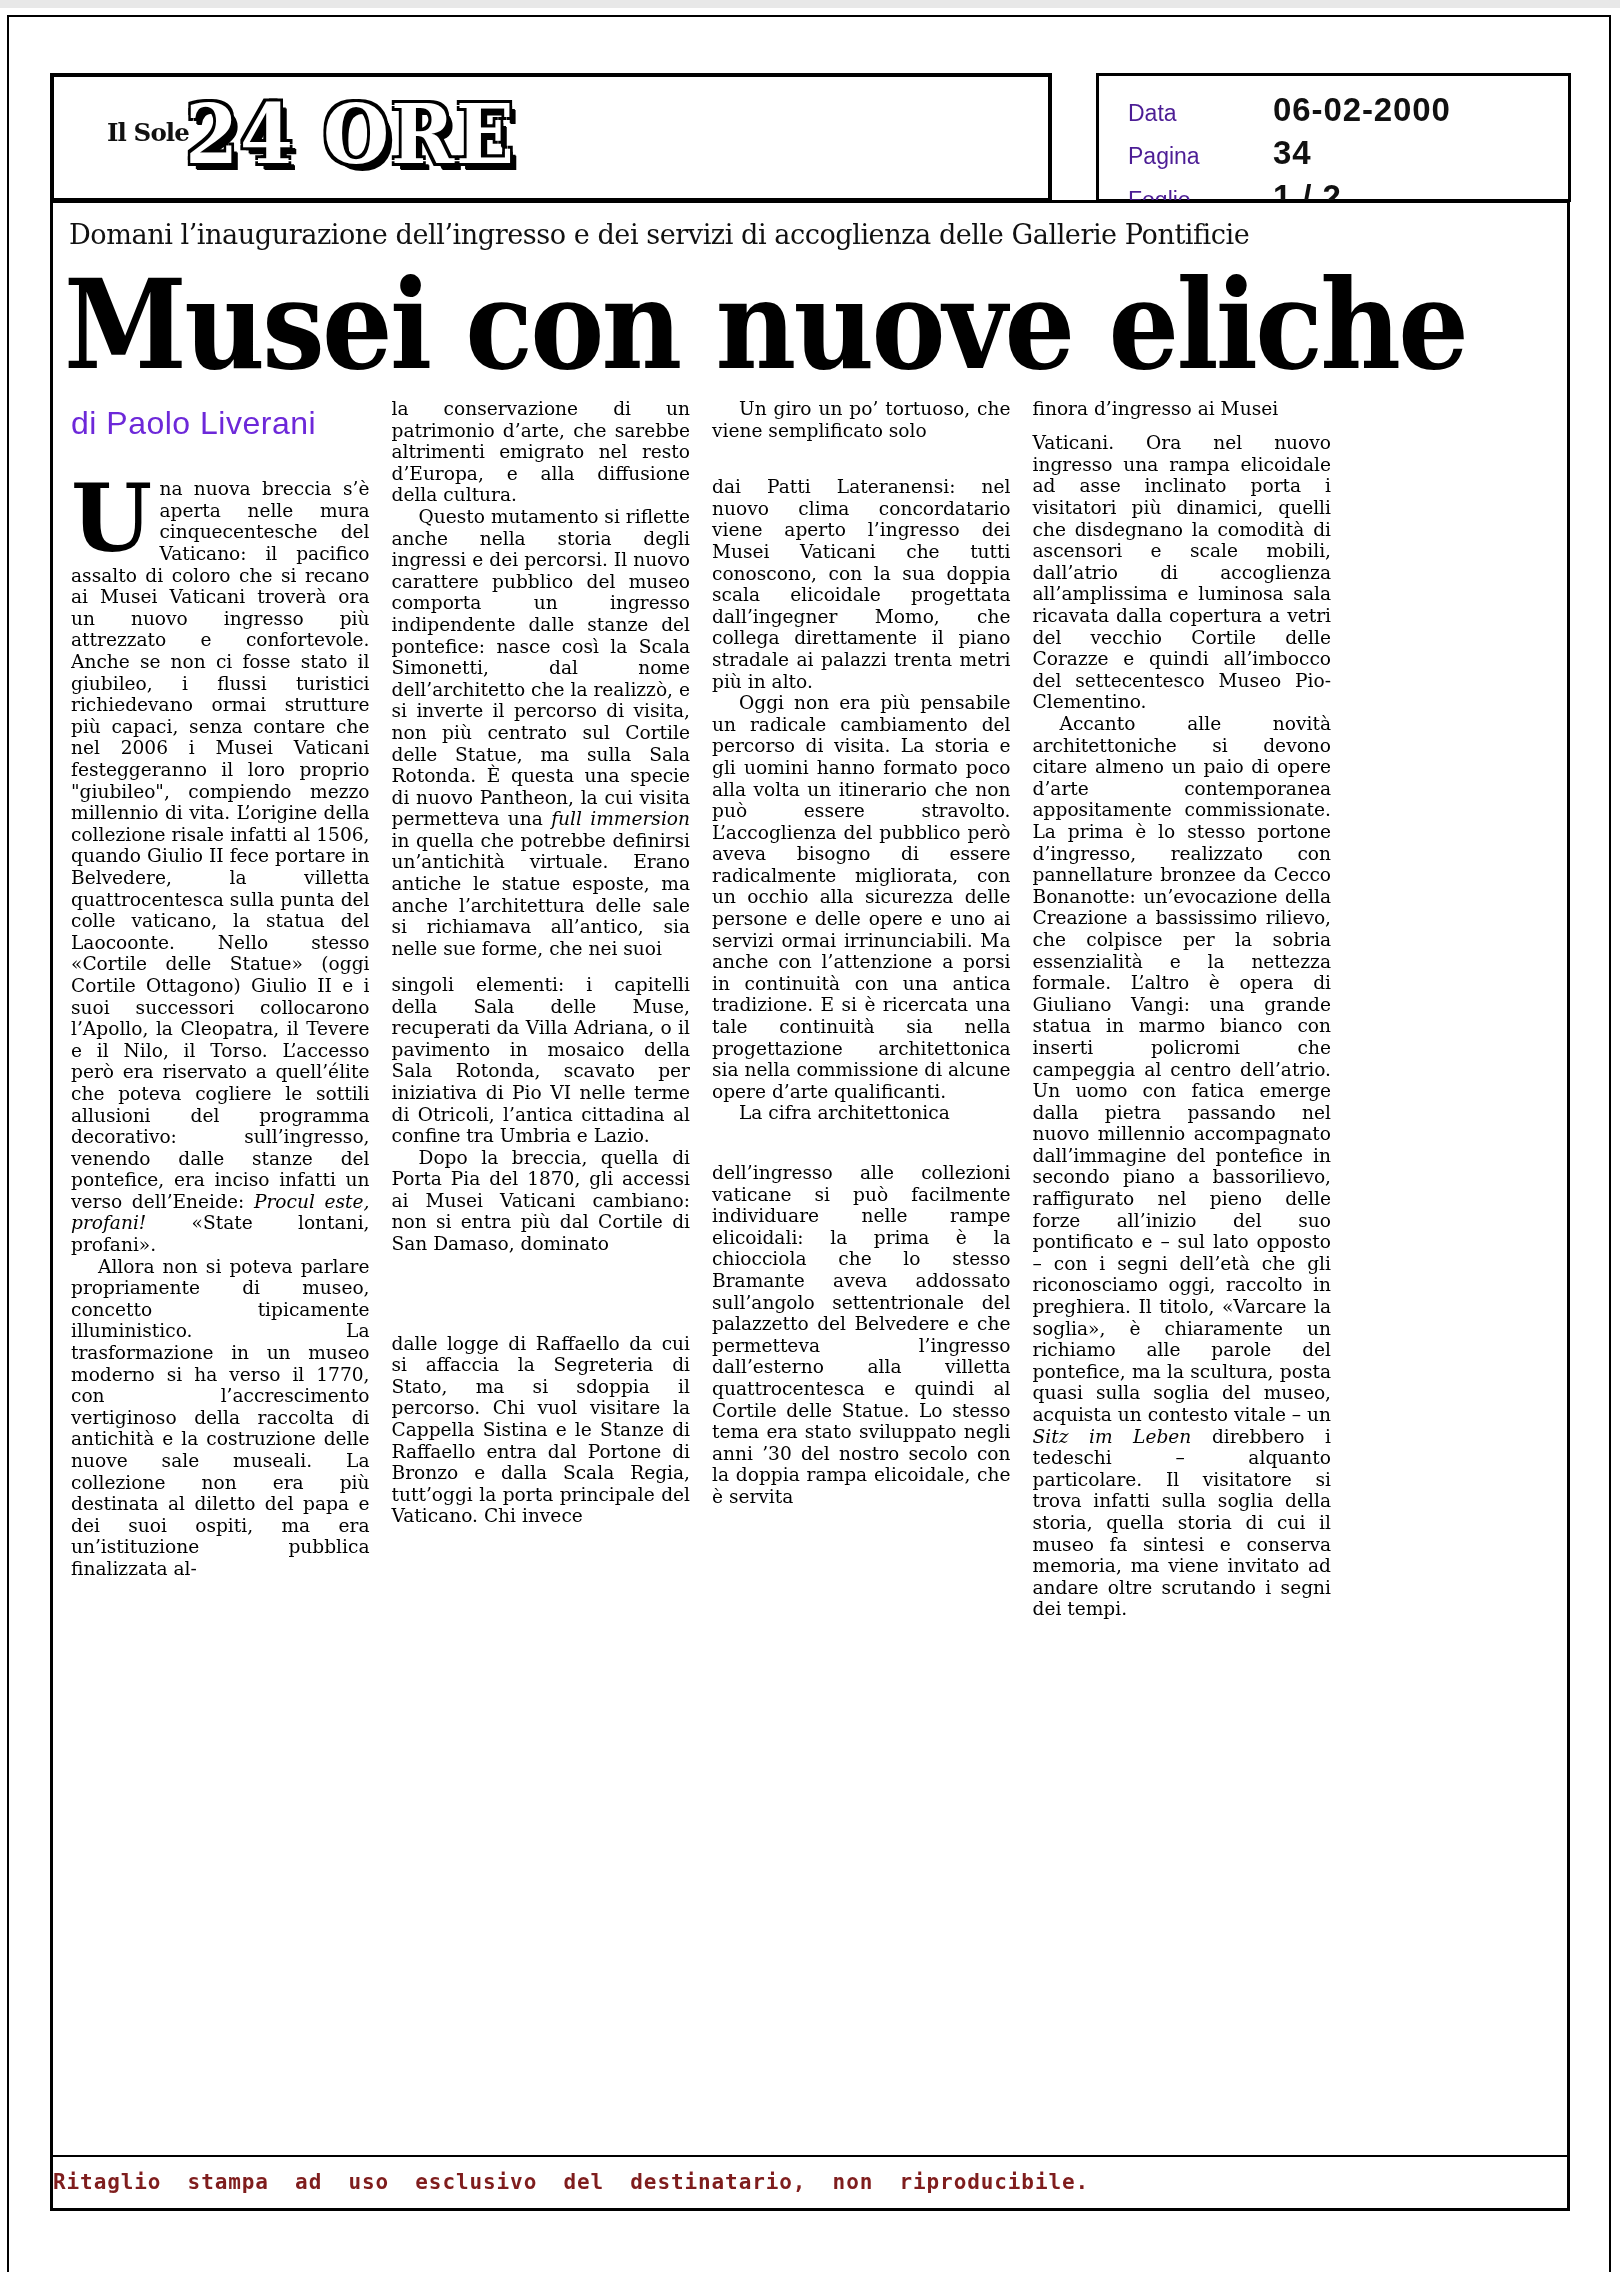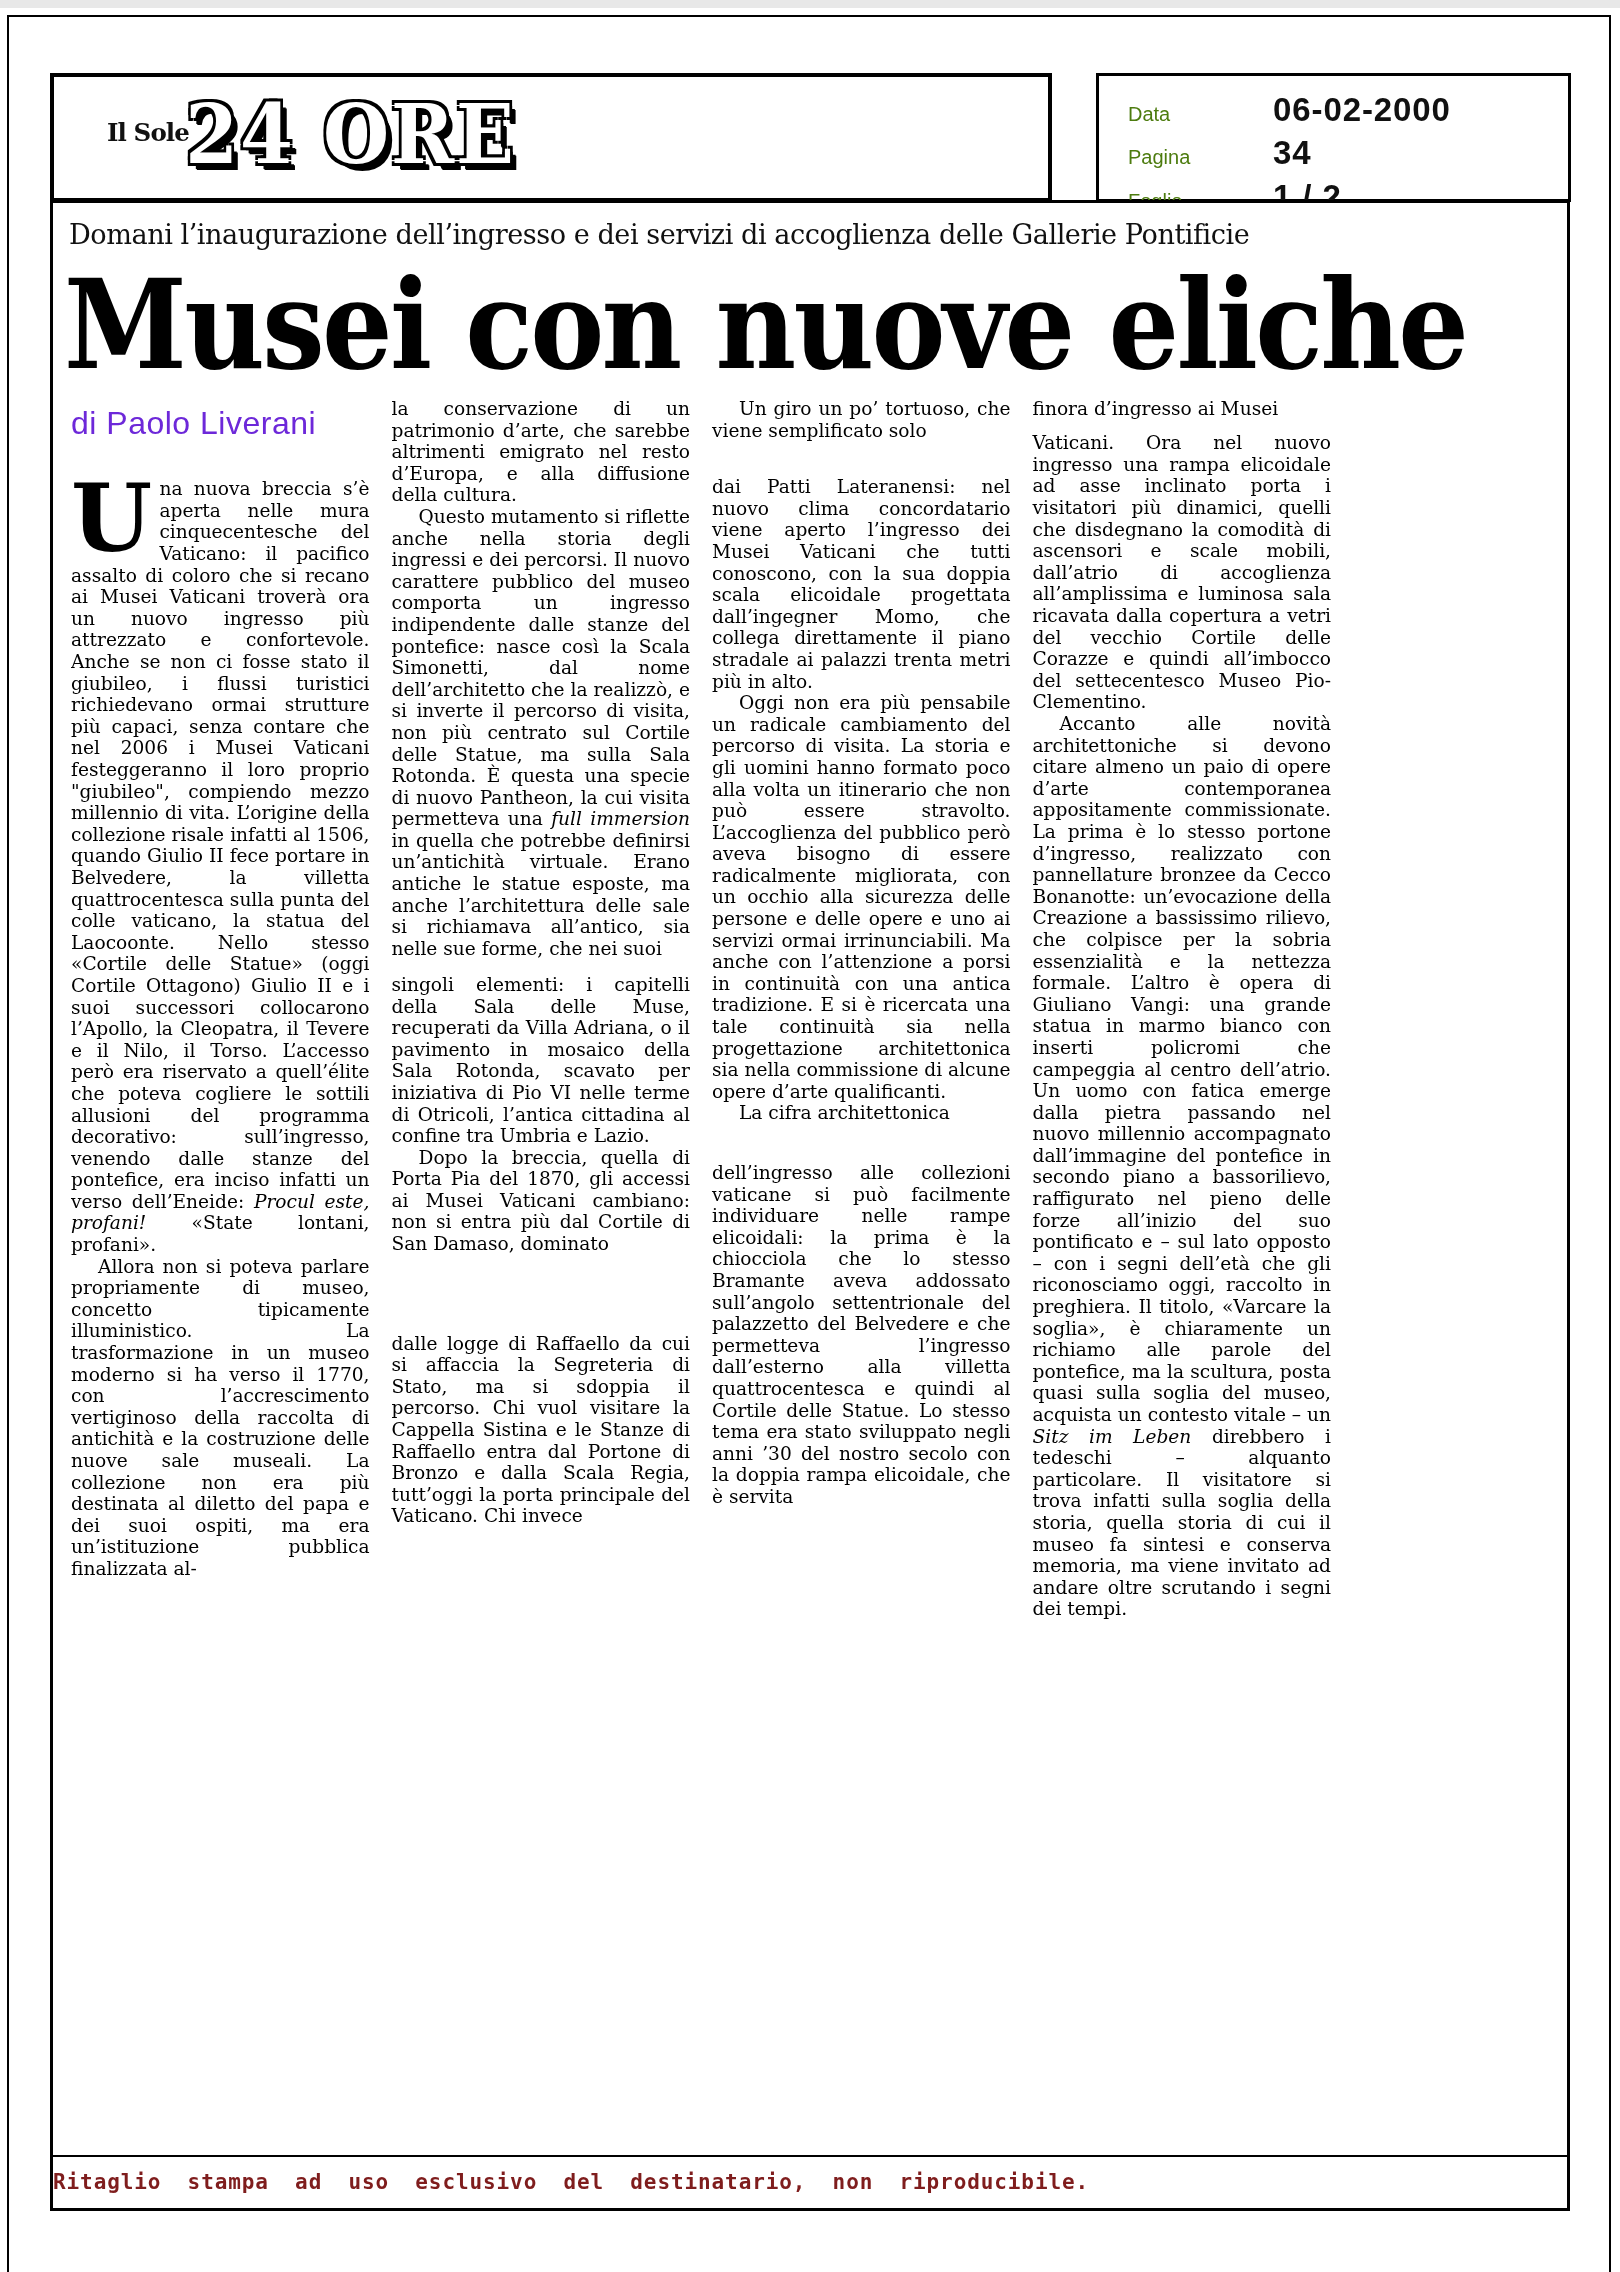--- a/index.html
+++ b/index.html
@@ -29,21 +29,21 @@
                  6.4px 6.4px 0 #000, 5.5px 5.5px 0 #000;
     transform:scaleY(1.08);
   }
   
   .info-box {
     position:absolute; left:1096px; top:65px; width:475px; height:129px;
     border:3.6px solid #000; background:#fff; padding:14.5px 0 0 29px;
     font-family:"Liberation Sans", sans-serif;
   }
   .info-row { display:flex; align-items:baseline; margin-bottom:5.5px; }
-  .info-label { width:145px; font-size:20px; color:#4d7c0f; }
+  .info-label { width:145px; font-size:23px; color:#4c1d95; }
   .info-value { font-size:33px; font-weight:bold; letter-spacing:0.9px; }
   
   .article-box {
     position:absolute; left:50px; top:192px; width:1520px; height:2011px;
     border:3.6px solid #000; background:#fff;
   }
   .kicker {
     position:absolute; left:16.4px; top:14.5px;
     font-family:"DejaVu Serif", serif; font-size:28px; letter-spacing:-0.5px;
     white-space:nowrap; transform:scaleX(0.97); transform-origin:left top;

